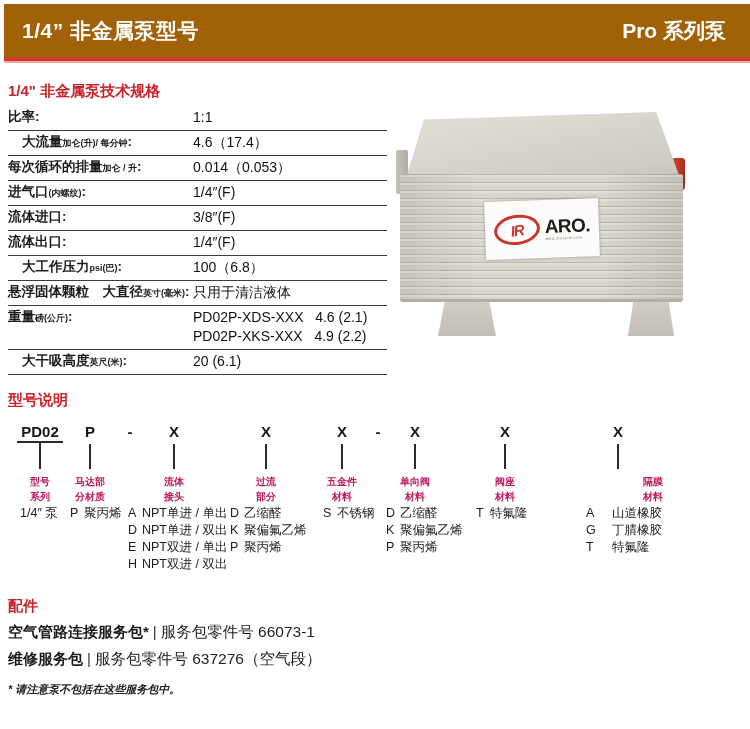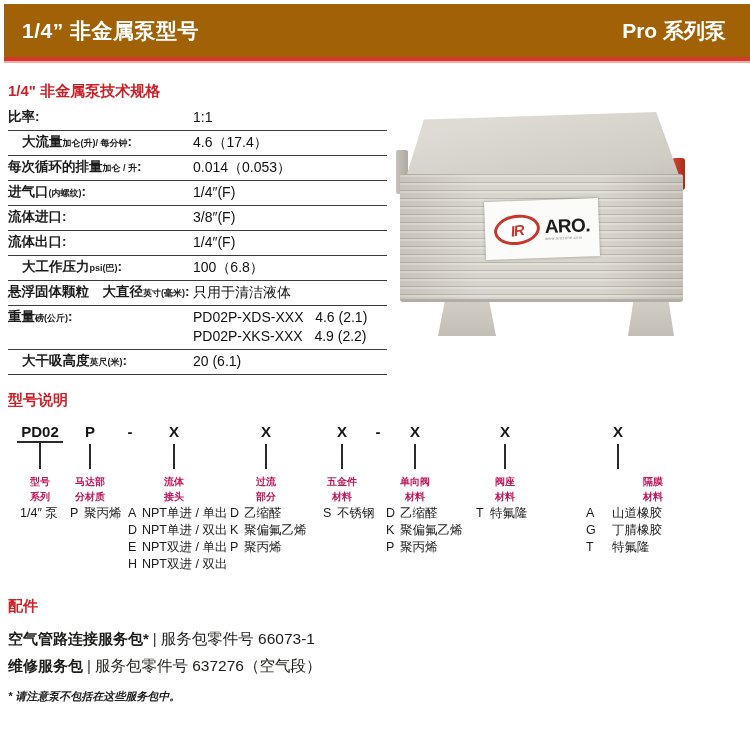--- a/index.html
+++ b/index.html
@@ -68,21 +68,21 @@
   .mline { position:absolute; top:21px; height:25px; width:2px; background:#2a2a2a; transform:translateX(-50%); }
   .mline.frombar { top:18px; height:28px; }
   .mhead { position:absolute; top:51px; transform:translateX(-50%); text-align:center;
     font-weight:bold; font-size:10px; line-height:15px; white-space:nowrap; color:#be185d; }
   .mopts { position:absolute; top:82px; font-size:12.5px; line-height:17px; white-space:nowrap; color:#1c1c1c; }
   .mopts .k { display:inline-block; min-width:14px; }
   .mopts.wide .k { min-width:26px; }
 
   
   .acc { position:absolute; left:8px; top:597px; width:730px; }
-  .acc .red-h { margin-bottom:14px; }
+  .acc .red-h { margin-bottom:7px; }
   .acc-line { font-size:15px; line-height:18px; margin-bottom:9px; }
   .acc-line.ind { padding-left:96px; }
   .acc-bold { font-weight:bold; }
   .acc-sep { font-weight:normal; color:#333; padding:0 4px; }
   .acc-italic { font-size:15.5px; }
   .acc-foot { font-size:11px; font-style:italic; font-weight:bold; color:#222; margin-top:14px; }
 </style>
 </head>
 <body>
 

